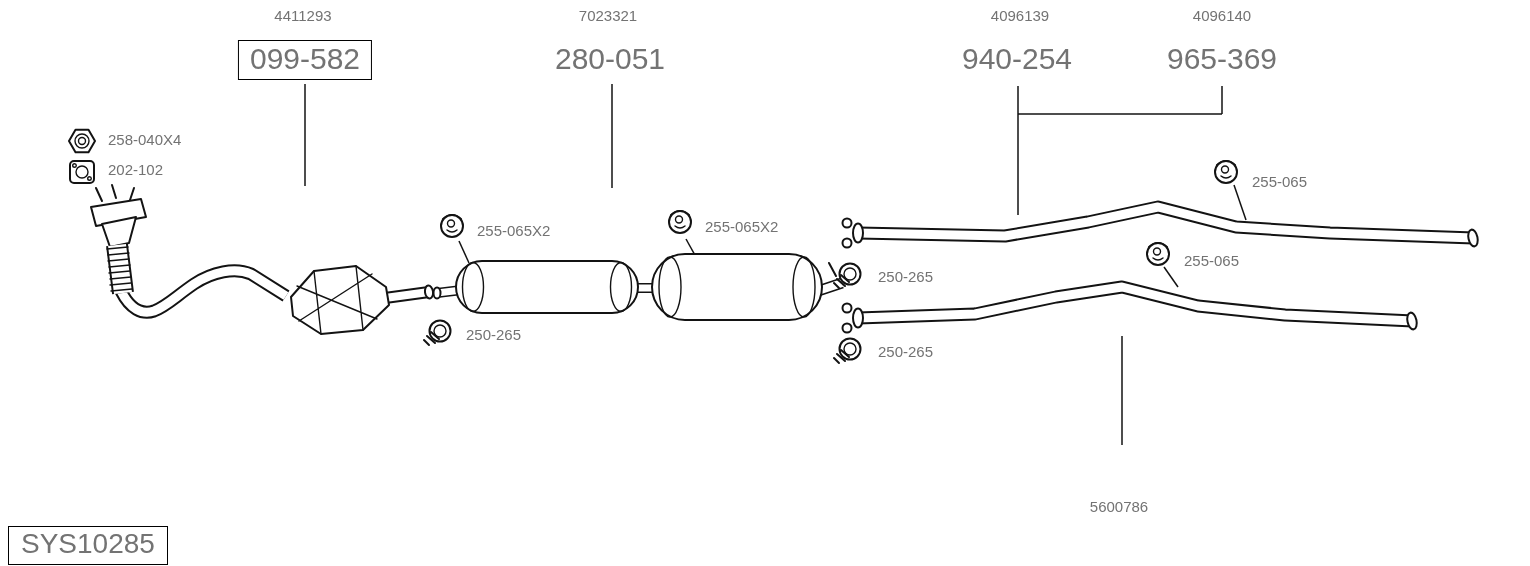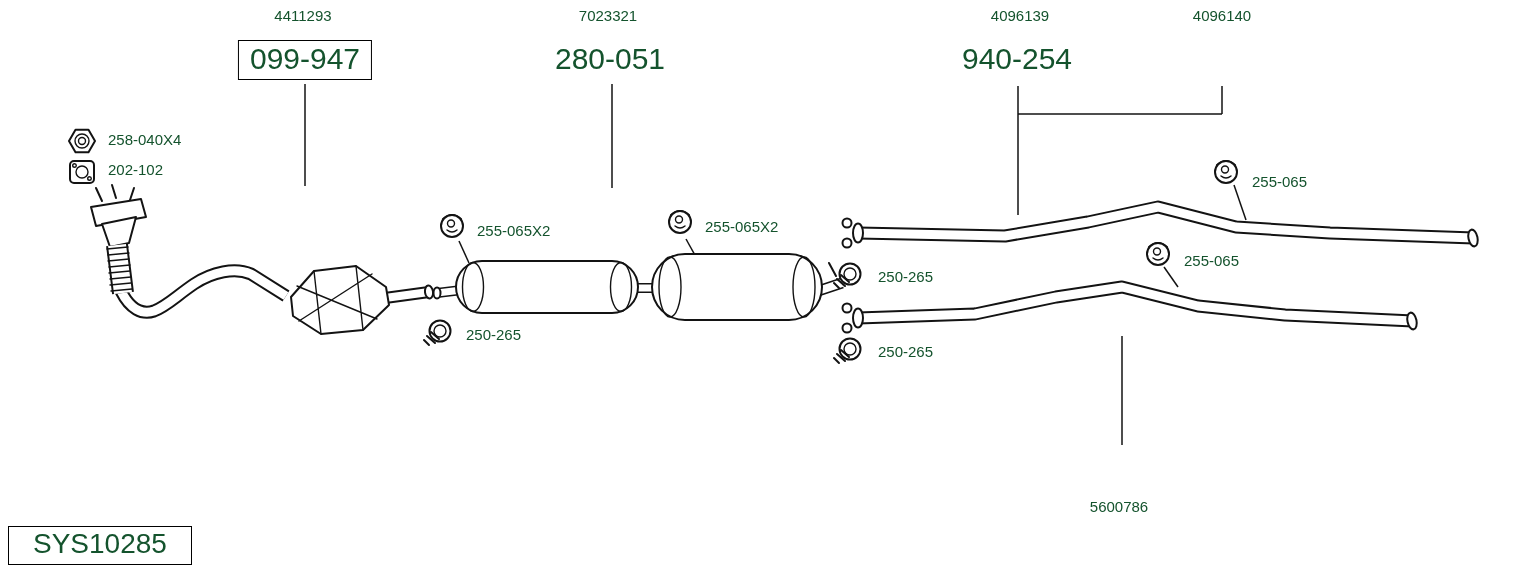--- a/index.html
+++ b/index.html
@@ -1,25 +1,25 @@
 <!DOCTYPE html>
 <html><head>
 <meta charset="utf-8">
 <style>
   html,body{margin:0;padding:0;background:#ffffff}
   .stage{position:relative;width:1530px;height:565px;background:#fff;
-         font-family:"Liberation Sans",sans-serif;color:#14532d;overflow:hidden}
+         font-family:"Liberation Sans",sans-serif;color:#737373;overflow:hidden}
   .stage svg{position:absolute;left:0;top:0}
   .lbl{position:absolute;white-space:nowrap;line-height:1.08}
   .ctr{transform:translateX(-50%)}
   .ref{font-size:15px}
   .part{font-size:30px}
   .med{font-size:15px}
   .boxed{border:1.7px solid #000;padding:2px 11px 4px}
-  .sysbox{font-size:28px;border:1.7px solid #000;padding:2px 24px 5px}
+  .sysbox{font-size:28px;border:1.7px solid #000;padding:2px 12px 5px}
 
   
   .ln{fill:none;stroke:#131313;stroke-width:2;stroke-linecap:round;stroke-linejoin:round}
   .fw{fill:#fff;stroke:#131313;stroke-width:2;stroke-linejoin:round}
   .thin{stroke-width:1.4}
   .leader{fill:none;stroke:#131313;stroke-width:1.5}
   .po{fill:none;stroke:#131313;stroke-linejoin:round;stroke-linecap:butt}
   .pi{fill:none;stroke:#fff;stroke-linejoin:round;stroke-linecap:butt}
 </style>
 </head>
@@ -127,29 +127,30 @@
     <use href="#hanger" x="680" y="222"></use>
     <use href="#hanger" x="1226" y="172"></use>
     <use href="#hanger" x="1158" y="254"></use>
 
     <use href="#clamp" x="440" y="331"></use>
     <use href="#clamp" x="850" y="274"></use>
     <use href="#clamp" x="850" y="349"></use>
   </svg>
 
   <div class="lbl ref ctr" style="left:303px;top:8px">4411293</div>
-  <div class="lbl part boxed ctr" style="left:305px;top:40px">099-947</div>
+  <div class="lbl part boxed ctr" style="left:305px;top:40px">099-582</div>
 
   <div class="lbl ref ctr" style="left:608px;top:8px">7023321</div>
   <div class="lbl part ctr" style="left:610px;top:43px">280-051</div>
 
   <div class="lbl ref ctr" style="left:1020px;top:8px">4096139</div>
   <div class="lbl part ctr" style="left:1017px;top:43px">940-254</div>
 
   <div class="lbl ref ctr" style="left:1222px;top:8px">4096140</div>
+  <div class="lbl part ctr" style="left:1222px;top:43px">965-369</div>
 
   <div class="lbl med" style="left:108px;top:132px">258-040X4</div>
   <div class="lbl med" style="left:108px;top:162px">202-102</div>
 
   <div class="lbl med" style="left:477px;top:223px">255-065X2</div>
   <div class="lbl med" style="left:705px;top:219px">255-065X2</div>
   <div class="lbl med" style="left:466px;top:327px">250-265</div>
   <div class="lbl med" style="left:878px;top:269px">250-265</div>
   <div class="lbl med" style="left:878px;top:344px">250-265</div>
   <div class="lbl med" style="left:1252px;top:174px">255-065</div>

